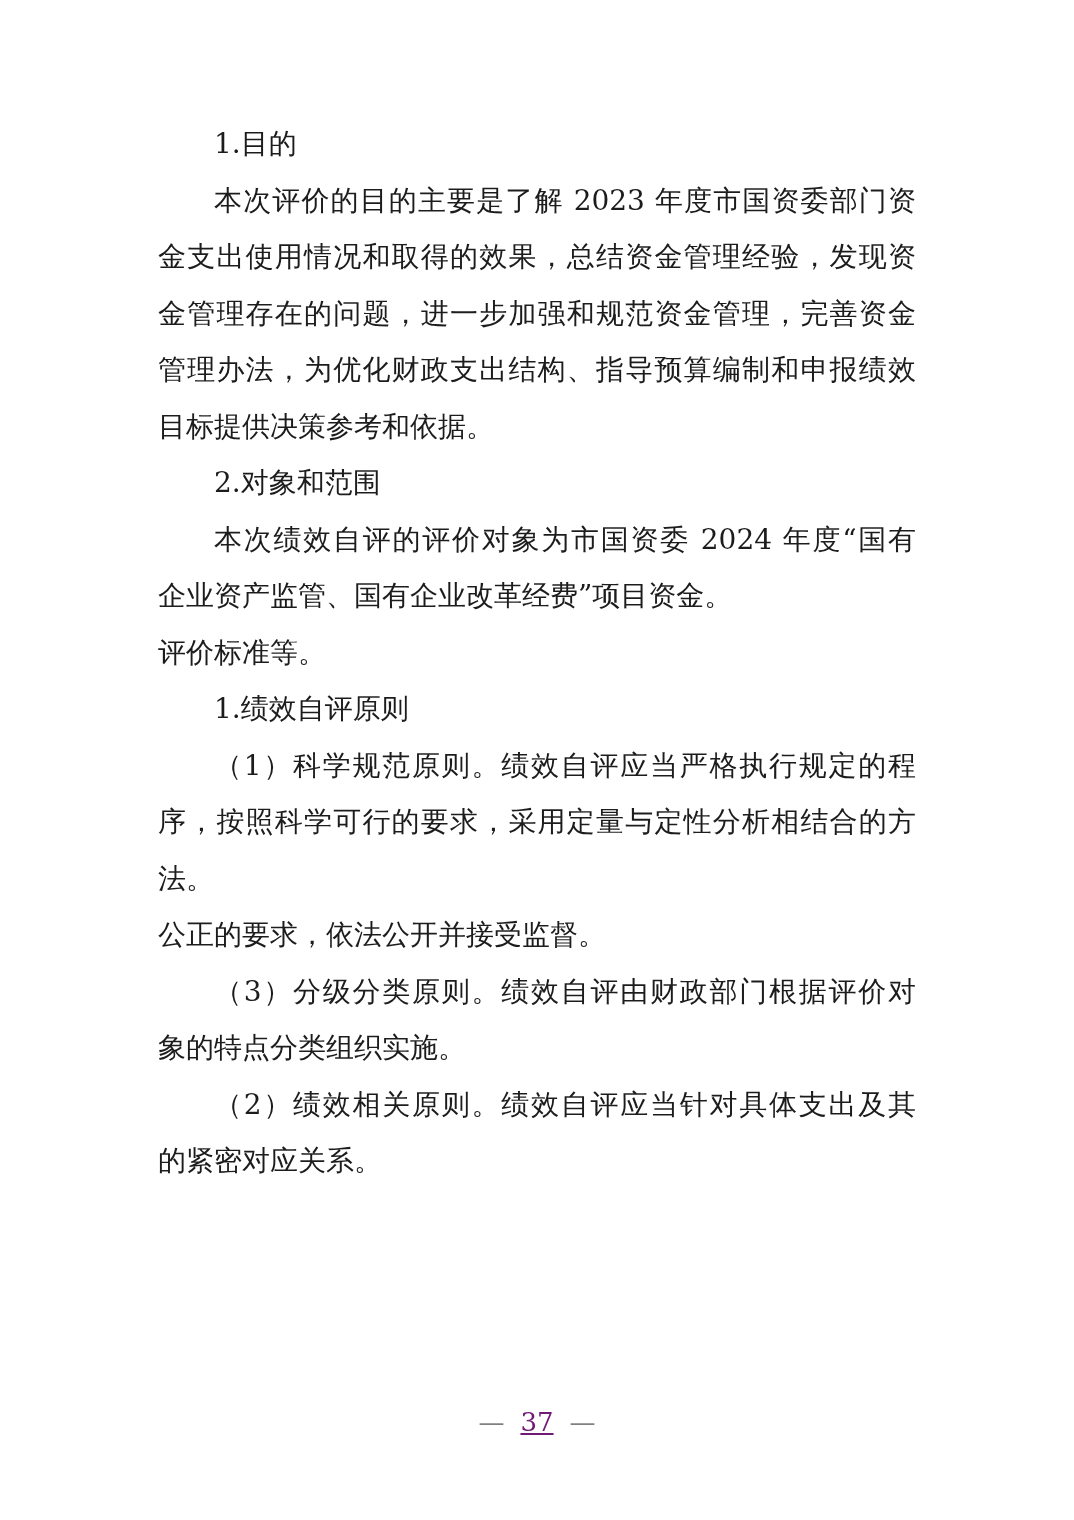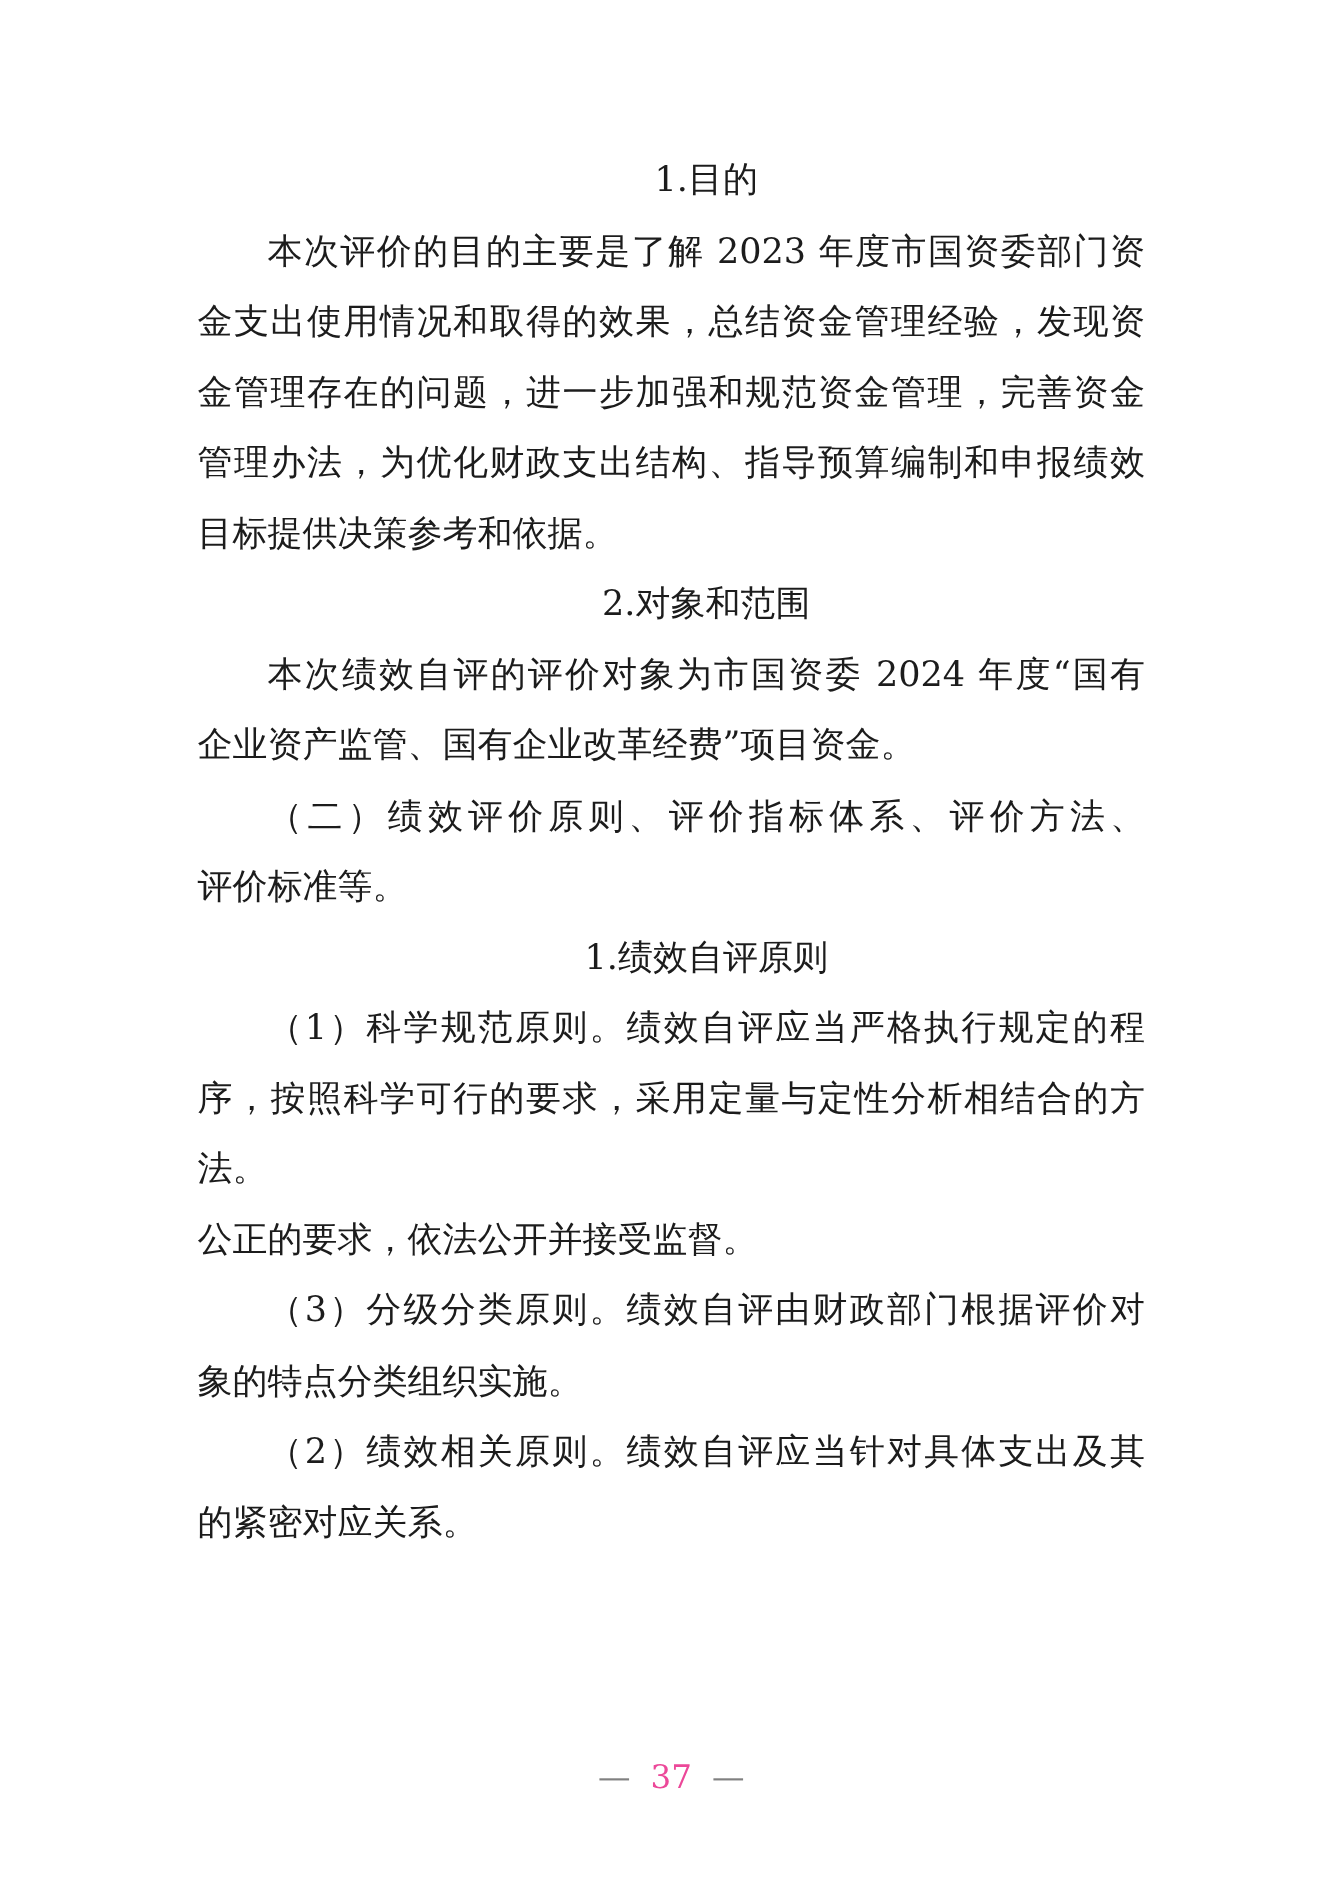--- a/index.html
+++ b/index.html
@@ -15,53 +15,52 @@
   .content {
     position: absolute;
     left: 158px;
     top: 116px;
     width: 758px;
     font-size: 28px;
     line-height: 56.5px;
     text-align: left;
   }
   .line { text-align: left; }
-  .line.indent { padding-left: 56px; text-align: center; }
+  .line.indent { padding-left: 56px; }
   .line.fill {
     text-align: justify;
     text-align-last: justify;
   }
   .footer {
     position: absolute;
     top: 1402px;
     left: 0;
     width: 100%;
     text-align: center;
     font-size: 26px;
     line-height: 40px;
     color: #222222;
   }
   .footer .dash { color: #808080; letter-spacing: 0; }
-  .footer .num { color: #ec4899; margin: 0 16px; }
+  .footer .num { color: #701a75; margin: 0 16px; text-decoration: underline; }
 </style>
 </head>
 <body>
 
 <div class="page">
   <div class="content" id="doc-body">
       <div class="line indent">1.目的</div>
       <div class="line indent fill">本次评价的目的主要是了解 2023 年度市国资委部门资</div>
       <div class="line fill">金支出使用情况和取得的效果，总结资金管理经验，发现资</div>
       <div class="line fill">金管理存在的问题，进一步加强和规范资金管理，完善资金</div>
       <div class="line fill">管理办法，为优化财政支出结构、指导预算编制和申报绩效</div>
       <div class="line">目标提供决策参考和依据。</div>
       <div class="line indent">2.对象和范围</div>
       <div class="line indent fill">本次绩效自评的评价对象为市国资委 2024 年度“国有</div>
       <div class="line">企业资产监管、国有企业改革经费”项目资金。</div>
-      <div class="line indent fill">（二）绩效评价原则、评价指标体系、评价方法、</div>
       <div class="line">评价标准等。</div>
       <div class="line indent">1.绩效自评原则</div>
       <div class="line indent fill">（1）科学规范原则。绩效自评应当严格执行规定的程</div>
       <div class="line fill">序，按照科学可行的要求，采用定量与定性分析相结合的方</div>
       <div class="line">法。</div>
       <div class="line">公正的要求，依法公开并接受监督。</div>
       <div class="line indent fill">（3）分级分类原则。绩效自评由财政部门根据评价对</div>
       <div class="line">象的特点分类组织实施。</div>
       <div class="line indent fill">（2）绩效相关原则。绩效自评应当针对具体支出及其</div>
       <div class="line">的紧密对应关系。</div>

